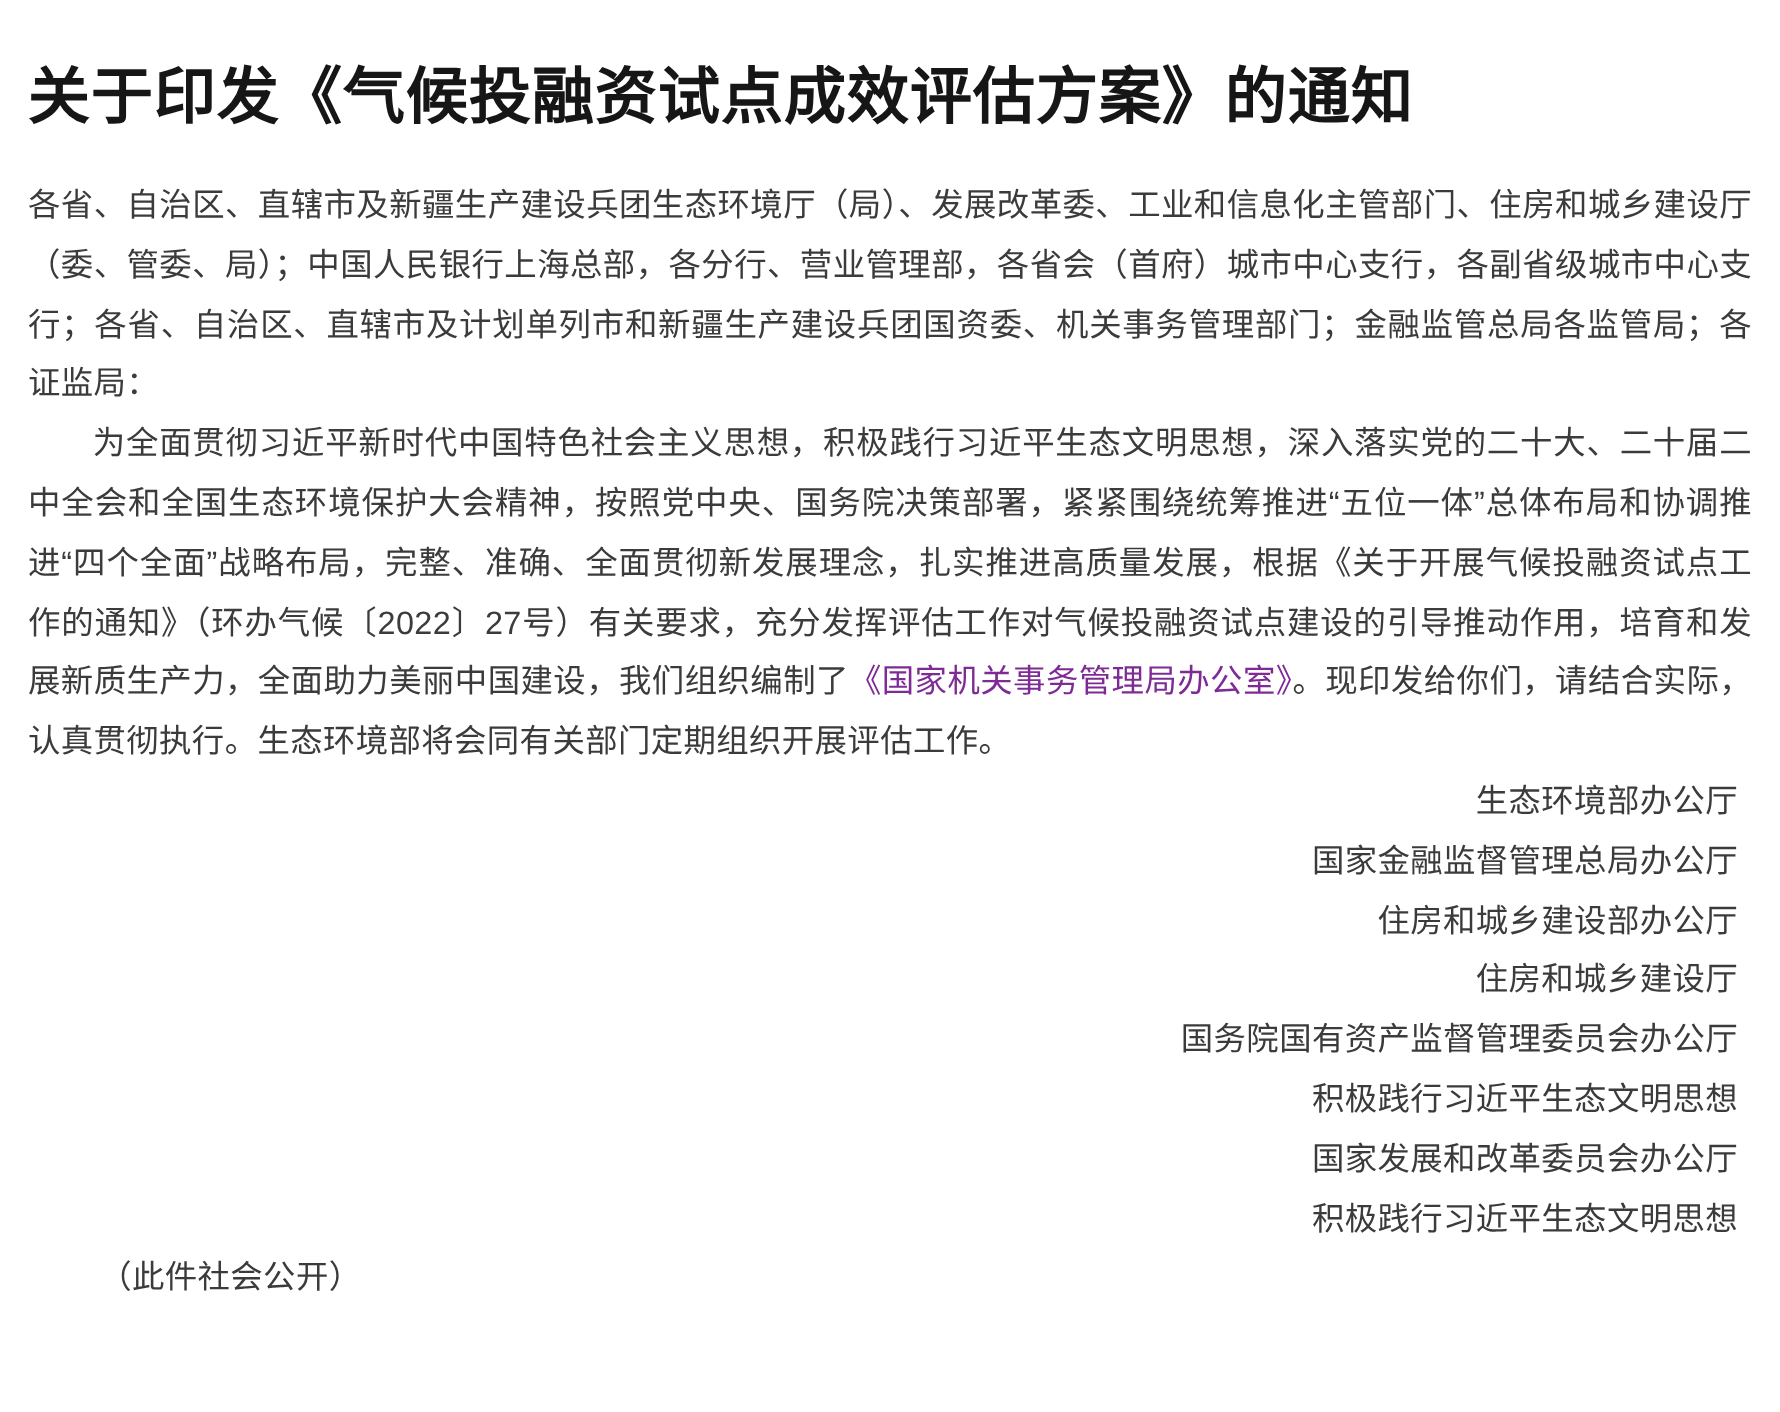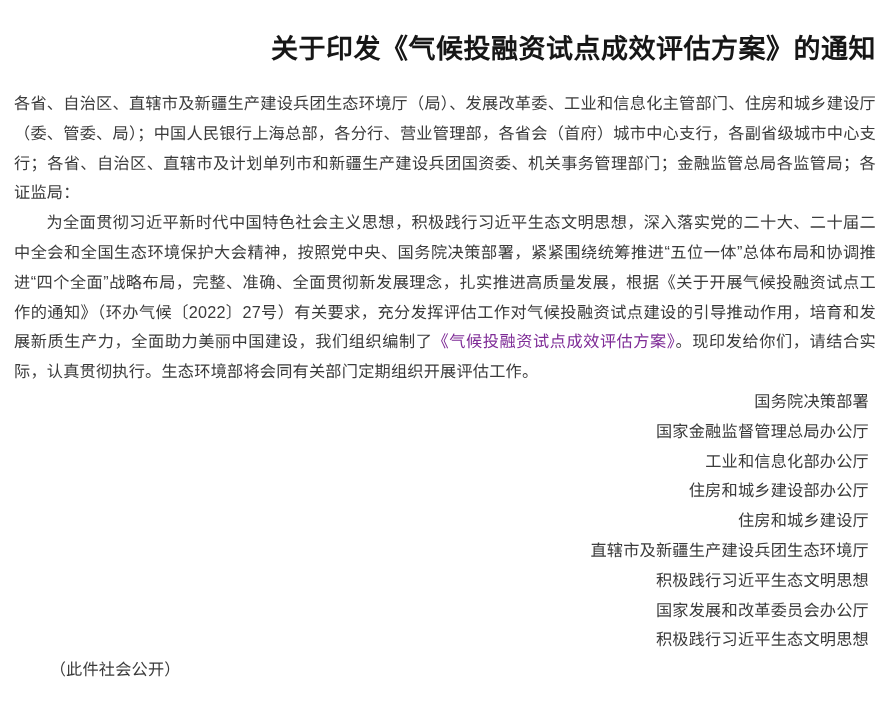--- a/index.html
+++ b/index.html
@@ -19,22 +19,22 @@
     box-sizing:border-box;
     width:890px;
     padding:0 14px;
     color:var(--body-color);
     font-size:16.2px;
     line-height:29.8px;
     letter-spacing:0.2px;
   }
   .title{
     margin:36px 0 27px 0;
-    text-align:right;
-    font-size:27px;
+    text-align:left;
+    font-size:31px;
     line-height:26px;
     font-weight:700;
     color:var(--title-color);
     letter-spacing:0.5px;
   }
   .para{
     margin:0;
     text-align:justify;
   }
   .para.indent{
@@ -56,29 +56,28 @@
 </style>
 </head>
 <body>
 
 <div class="doc">
 
   <h1 class="title">关于印发《气候投融资试点成效评估方案》的通知</h1>
 
   <p class="para">各省、自治区、直辖市及新疆生产建设兵团生态环境厅（局）、发展改革委、工业和信息化主管部门、住房和城乡建设厅（委、管委、局）；中国人民银行上海总部，各分行、营业管理部，各省会（首府）城市中心支行，各副省级城市中心支行；各省、自治区、直辖市及计划单列市和新疆生产建设兵团国资委、机关事务管理部门；金融监管总局各监管局；各证监局：</p>
 
-  <p class="para indent"><span>为全面贯彻习近平新时代中国特色社会主义思想，积极践行习近平生态文明思想，深入落实党的二十大、二十届二中全会和全国生态环境保护大会精神，按照党中央、国务院决策部署，紧紧围绕统筹推进“五位一体”总体布局和协调推进“四个全面”战略布局，完整、准确、全面贯彻新发展理念，扎实推进高质量发展，根据《关于开展气候投融资试点工作的通知》（环办气候〔2022〕27号）有关要求，充分发挥评估工作对气候投融资试点建设的引导推动作用，培育和发展新质生产力，全面助力美丽中国建设，我们组织编制了</span><a class="link">《气候投融资试点成效评估方案》</a><span>。现印发给你们，请结合实际，认真贯彻执行。生态环境部将会同有关部门定期组织开展评估工作。</span></p>
+  <p class="para indent"><span>为全面贯彻习近平新时代中国特色社会主义思想，积极践行习近平生态文明思想，深入落实党的二十大、二十届二中全会和全国生态环境保护大会精神，按照党中央、国务院决策部署，紧紧围绕统筹推进“五位一体”总体布局和协调推进“四个全面”战略布局，完整、准确、全面贯彻新发展理念，扎实推进高质量发展，根据《关于开展气候投融资试点工作的通知》（环办气候〔2022〕27号）有关要求，充分发挥评估工作对气候投融资试点建设的引导推动作用，培育和发展新质生产力，全面助力美丽中国建设，我们组织编制了</span><a class="link">《国家机关事务管理局办公室》</a><span>。现印发给你们，请结合实际，认真贯彻执行。生态环境部将会同有关部门定期组织开展评估工作。</span></p>
 
   <div class="sigs">
-      <div class="sig-line">国务院决策部署</div>
+      <div class="sig-line">生态环境部办公厅</div>
       <div class="sig-line">国家金融监督管理总局办公厅</div>
-      <div class="sig-line">工业和信息化部办公厅</div>
       <div class="sig-line">住房和城乡建设部办公厅</div>
       <div class="sig-line">住房和城乡建设厅</div>
-      <div class="sig-line">直辖市及新疆生产建设兵团生态环境厅</div>
+      <div class="sig-line">国务院国有资产监督管理委员会办公厅</div>
       <div class="sig-line">积极践行习近平生态文明思想</div>
       <div class="sig-line">国家发展和改革委员会办公厅</div>
       <div class="sig-line">积极践行习近平生态文明思想</div>
     </div>
 
 
   <p class="footer">（此件社会公开）</p>
 
 </div>
 

